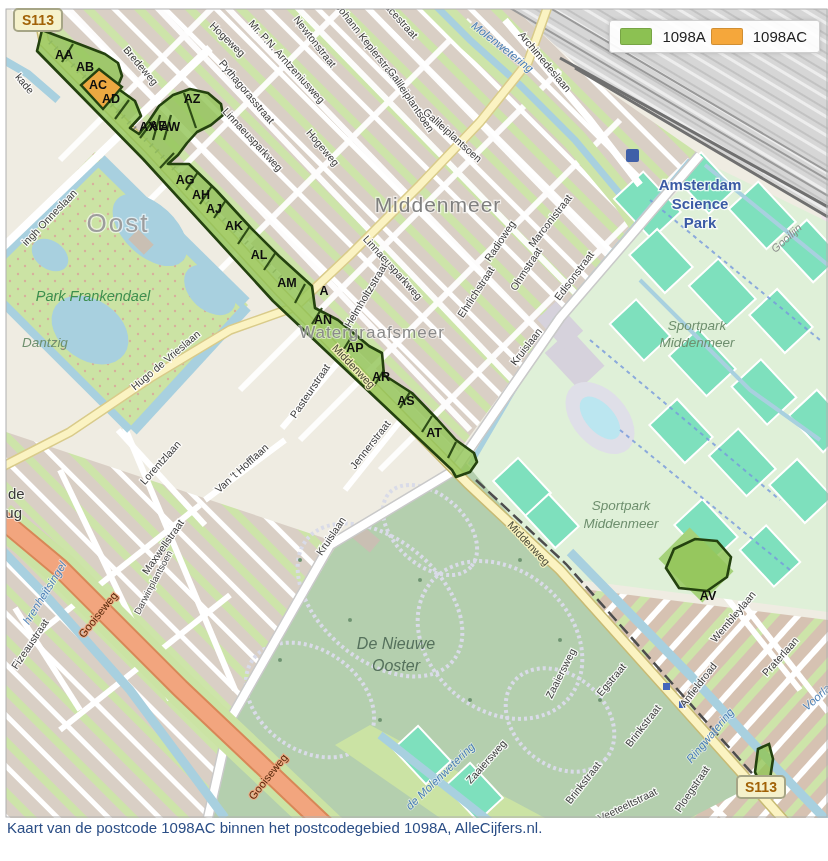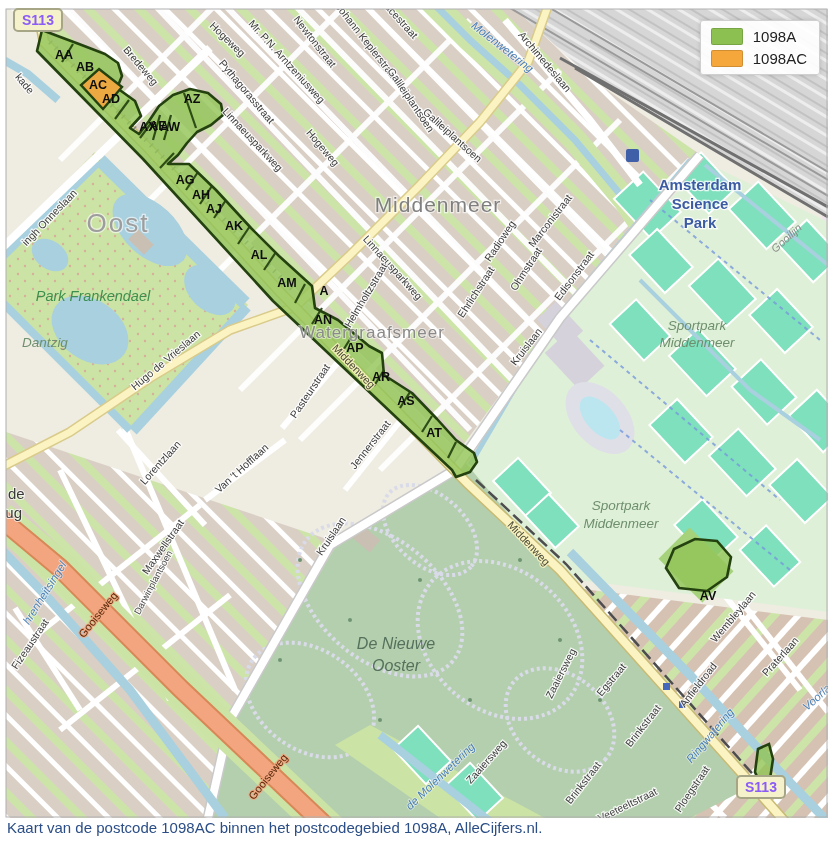--- a/index.html
+++ b/index.html
@@ -18,24 +18,24 @@
   .lbl-area{font-size:21px;fill:#7f7f7f;letter-spacing:1px;paint-order:stroke;stroke:#ffffff;stroke-width:2.4px;stroke-opacity:.6;}
   .lbl-area-mid{font-size:17px;fill:#8a8a8a;letter-spacing:1px;paint-order:stroke;stroke:#ffffff;stroke-width:2px;stroke-opacity:.5;}
   .lbl-park{font-size:14.5px;font-style:italic;fill:#3e8f4e;}
   .lbl-park2{font-size:13.5px;font-style:italic;fill:#6e8f6e;}
   .lbl-cem{font-size:16px;font-style:italic;fill:#55715c;}
   .lbl-station{font-size:15px;font-weight:bold;fill:#3b5ba5;paint-order:stroke;stroke:#ffffff;stroke-width:2.4px;stroke-opacity:.8;}
   .lbl-pc{font-size:12.5px;font-weight:600;fill:#0d0d0d;}
   .lbl-edge{font-size:15px;fill:#3a3a3a;text-anchor:start;paint-order:stroke;stroke:#fff;stroke-width:2px;stroke-opacity:.7;}
   
   .badge{position:absolute;background:#f5f1cb;border:2px solid #a6a586;border-radius:5px;
-         color:#8b5cf6;font-size:14px;font-weight:bold;padding:1px 7px;line-height:18px;}
+         color:#a16207;font-size:14px;font-weight:bold;padding:1px 7px;line-height:18px;}
   #legend{position:absolute;right:8px;top:20px;background:rgba(255,255,255,.92);
           border:1px solid #cfcfcf;border-radius:3px;box-shadow:0 0 4px rgba(0,0,0,.15);
-          padding:7px 12px 7px 10px;display:flex;flex-direction:column;gap:5px;}
+          padding:7px 12px 7px 10px;display:flex;flex-direction:row;gap:5px;}
   .legend-row{display:flex;align-items:center;gap:10px;}
   .legend-swatch{width:30px;height:15px;border-radius:2px;display:inline-block;border:1px solid rgba(0,0,0,.15);}
   .legend-label{font-size:15px;color:#222;}
   #caption{position:absolute;left:0;top:818px;width:660px;height:43px;background:#ffffff;}
   .caption-line{padding-left:7px;font-size:15px;line-height:20.5px;color:#2b4e86;white-space:nowrap;}
 </style>
 </head>
 <body>
 
 <div id="stage">

